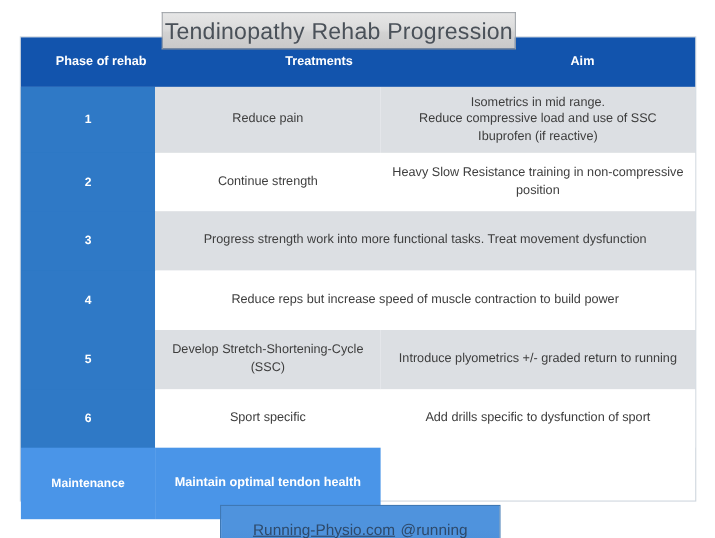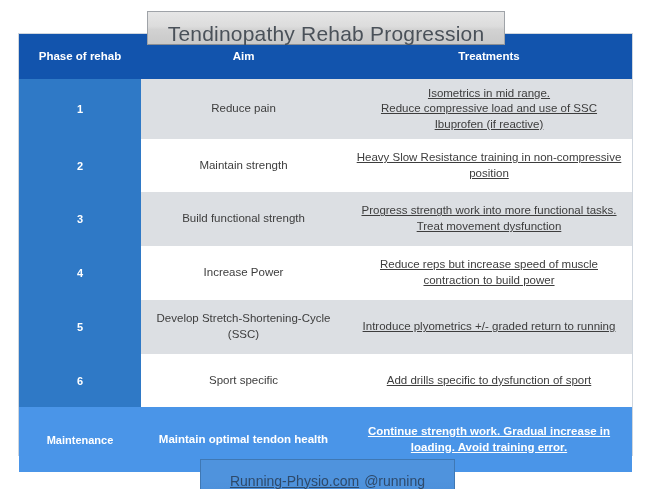--- a/index.html
+++ b/index.html
@@ -21,28 +21,28 @@
     width: 650px;
     height: 489px;
     background: #ffffff;
   }
 
   
   #title-plaque {
     position: absolute;
     left: 147px;
     top: 11px;
-    width: 358px;
+    width: 322px;
     height: 34px;
     box-sizing: border-box;
     background: linear-gradient(to bottom, #e6e6e6 0%, #dcdcdc 45%, #d2d2d2 55%, #c9c9c9 100%);
     border: 1px solid #9fa3a8;
     border-bottom-color: #8a8e93;
     display: flex;
-    align-items: flex-end;
+    align-items: center;
     justify-content: center;
     z-index: 5;
   }
   #title-plaque .title-text {
     font-size: 21px;
     color: #4a5159;
     letter-spacing: 0.2px;
     white-space: nowrap;
     line-height: 1;
   }
@@ -69,21 +69,21 @@
     align-items: center;
     box-sizing: border-box;
   }
   .thead .th {
     color: #ffffff;
     font-size: 11.5px;
     font-weight: bold;
     text-align: center;
     line-height: 1;
   }
-  .th-phase { width: 122px; }
+  .th-phase { width: 122px; margin-left: 12px; }
   .th-aim   { width: 205px; }
   .th-treat { flex: 1; }
 
   .tbody {
     position: absolute;
     left: 0;
     top: 45px;
     width: 100%;
     bottom: 0;
   }
@@ -133,21 +133,20 @@
     flex: 1 1 auto;
     color: #3d3d3d;
     font-size: 11.5px;
     display: flex;
     align-items: center;
     justify-content: center;
     text-align: center;
     padding: 0 10px;
     box-sizing: border-box;
     line-height: 1.35;
-    text-decoration: underline;
   }
 
   .row.shade .cell-aim,
   .row.shade .cell-treat { background: #dcdfe3; }
   .row.plain .cell-aim,
   .row.plain .cell-treat { background: #ffffff; }
 
   .row.maintenance { }
   .row.maintenance .cell-phase,
   .row.maintenance .cell-aim,
@@ -191,69 +190,66 @@
 <div id="slide">
 
   <div id="title-plaque">
     <span class="title-text">Tendinopathy Rehab Progression</span>
   </div>
 
   <div id="table">
 
     <div class="thead">
       <div class="th th-phase">Phase of rehab</div>
+      <div class="th th-treat">Treatments</div>
       <div class="th th-aim">Aim</div>
-      <div class="th th-treat">Treatments</div>
     </div>
 
     <div class="tbody">
       <div class="phase-strip"></div>
 
       <div class="row shade" style="height:60px">
         <div class="cell-phase">1</div>
         <div class="cell-aim">Reduce pain</div>
         <div class="cell-treat" style="white-space: pre-line;">Isometrics in mid range.
 Reduce compressive load and use of SSC
 Ibuprofen (if reactive)</div>
       </div>
 
       <div class="row plain" style="height:53px">
         <div class="cell-phase">2</div>
-        <div class="cell-aim">Maintain strength</div>
+        <div class="cell-aim">Continue strength</div>
         <div class="cell-treat">Heavy Slow Resistance training in non-compressive position</div>
       </div>
 
       <div class="row shade" style="height:54px">
         <div class="cell-phase">3</div>
-        <div class="cell-aim">Build functional strength</div>
         <div class="cell-treat">Progress strength work into more functional tasks. Treat movement dysfunction</div>
       </div>
 
       <div class="row plain" style="height:54px">
         <div class="cell-phase">4</div>
-        <div class="cell-aim">Increase Power</div>
         <div class="cell-treat">Reduce reps but increase speed of muscle contraction to build power</div>
       </div>
 
       <div class="row shade" style="height:54px">
         <div class="cell-phase">5</div>
         <div class="cell-aim">Develop Stretch-Shortening-Cycle (SSC)</div>
         <div class="cell-treat">Introduce plyometrics +/- graded return to running</div>
       </div>
 
       <div class="row plain" style="height:53px">
         <div class="cell-phase">6</div>
         <div class="cell-aim">Sport specific</div>
         <div class="cell-treat">Add drills specific to dysfunction of sport</div>
       </div>
 
       <div class="row maintenance" style="height:65px">
         <div class="cell-phase">Maintenance</div>
         <div class="cell-aim">Maintain optimal tendon health</div>
-        <div class="cell-treat">Continue strength work. Gradual increase in loading. Avoid training error.</div>
       </div>
 
     </div>
   </div>
 
   <div id="footer-plaque">
     <span class="f-text f-link">Running-Physio.com</span>
     <span class="f-text">@running</span>
   </div>
 

